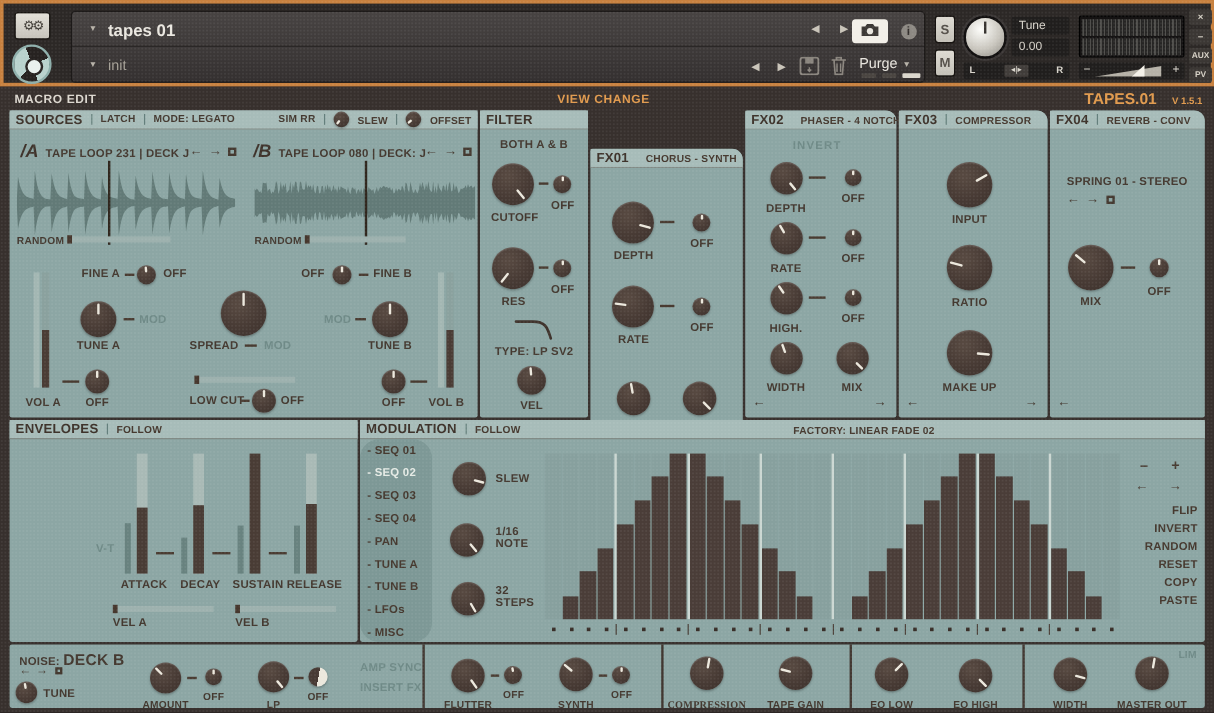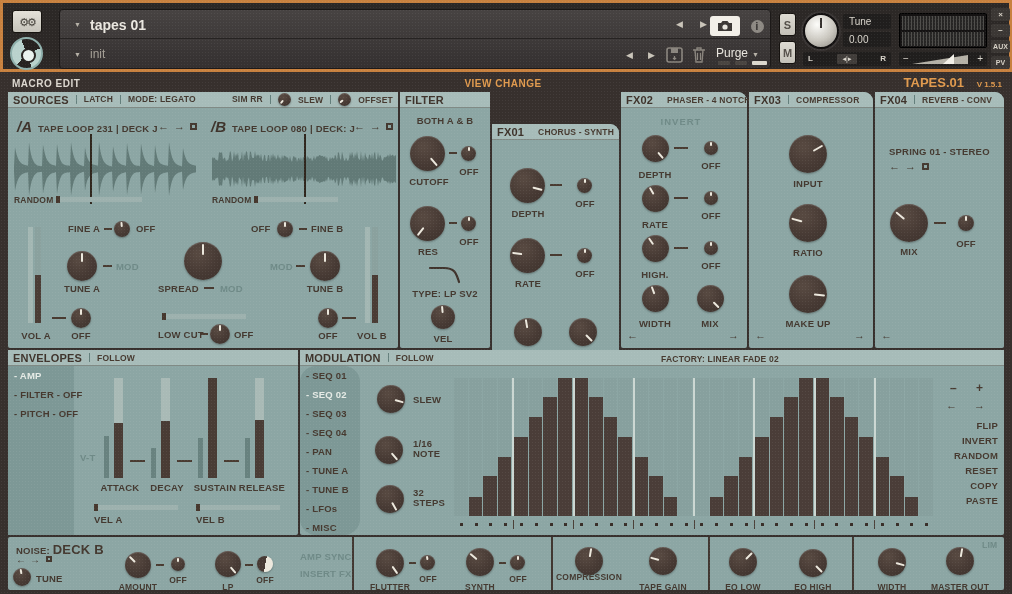--- a/index.html
+++ b/index.html
@@ -460,25 +460,20 @@
     <span class="abs lbl big cx" style="left:34px;top:154px;">MIX</span>
     <button class="abs arrbtn" style="left:6px;top:238px;">←</button>
   </div>
 
   <div class="sec" style="left:8px;top:350px;width:290px;height:185px;">
     <div class="sec-h">
       <span class="t">ENVELOPES</span>
         <span class="vsep"></span>
       <span class="s">FOLLOW</span>
     </div>
-    <div class="listbg" style="width:66px;">
-        <div class="mitem sel">- AMP</div>
-        <div class="mitem">- FILTER - OFF</div>
-        <div class="mitem">- PITCH - OFF</div>
-      </div>
     <span class="abs lbl big muted" style="left:72px;top:102px;">V-T</span>
     <div id="envBars" style="left:96px;top:28px;width:170px;height:100px;">
         <div class="envpair">
           <div class="envthin" style="height: 42%;"></div>
           <div class="envmain">
             <div class="envlight" style="height: 100%;"></div>
             <div class="envdark" style="height: 55%;"></div>
           </div>
         </div>
         <div class="envdash"></div>
@@ -752,21 +747,21 @@
     <span class="dash" style="left:491px;top:25px;width:7px;"></span>
     <span class="knob" style="left:502px;top:18px;width:15px;height:15px;--a:0deg;">
         <i></i>
       </span>
     <span class="abs lbl cx" style="left:510px;top:37px;">OFF</span>
     <span class="abs lbl cx" style="left:472px;top:45px;">SYNTH</span>
 
     <span class="knob" style="left:567px;top:10px;width:28px;height:28px;--a:10deg;">
         <i></i>
       </span>
-    <span class="abs lbl cx" style="left:581px;top:35px;">COMPRESSION</span>
+    <span class="abs lbl cx" style="left:581px;top:45px;font-family:Liberation Serif, serif;">COMPRESSION</span>
     <span class="knob" style="left:641px;top:10px;width:28px;height:28px;--a:285deg;">
         <i></i>
       </span>
     <span class="abs lbl cx" style="left:655px;top:45px;">TAPE GAIN</span>
     <span class="knob" style="left:721px;top:11px;width:28px;height:28px;--a:45deg;">
         <i></i>
       </span>
     <span class="abs lbl cx" style="left:735px;top:45px;">EQ LOW</span>
     <span class="knob" style="left:791px;top:12px;width:28px;height:28px;--a:135deg;">
         <i></i>

